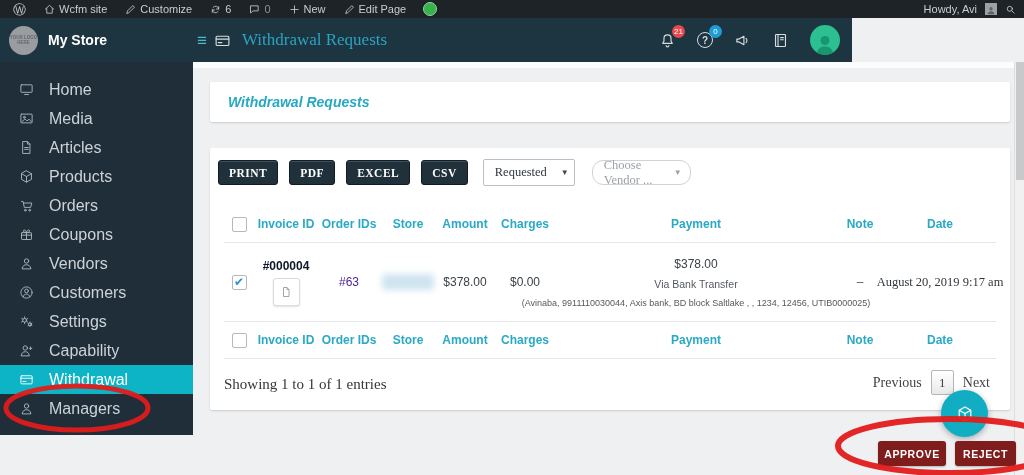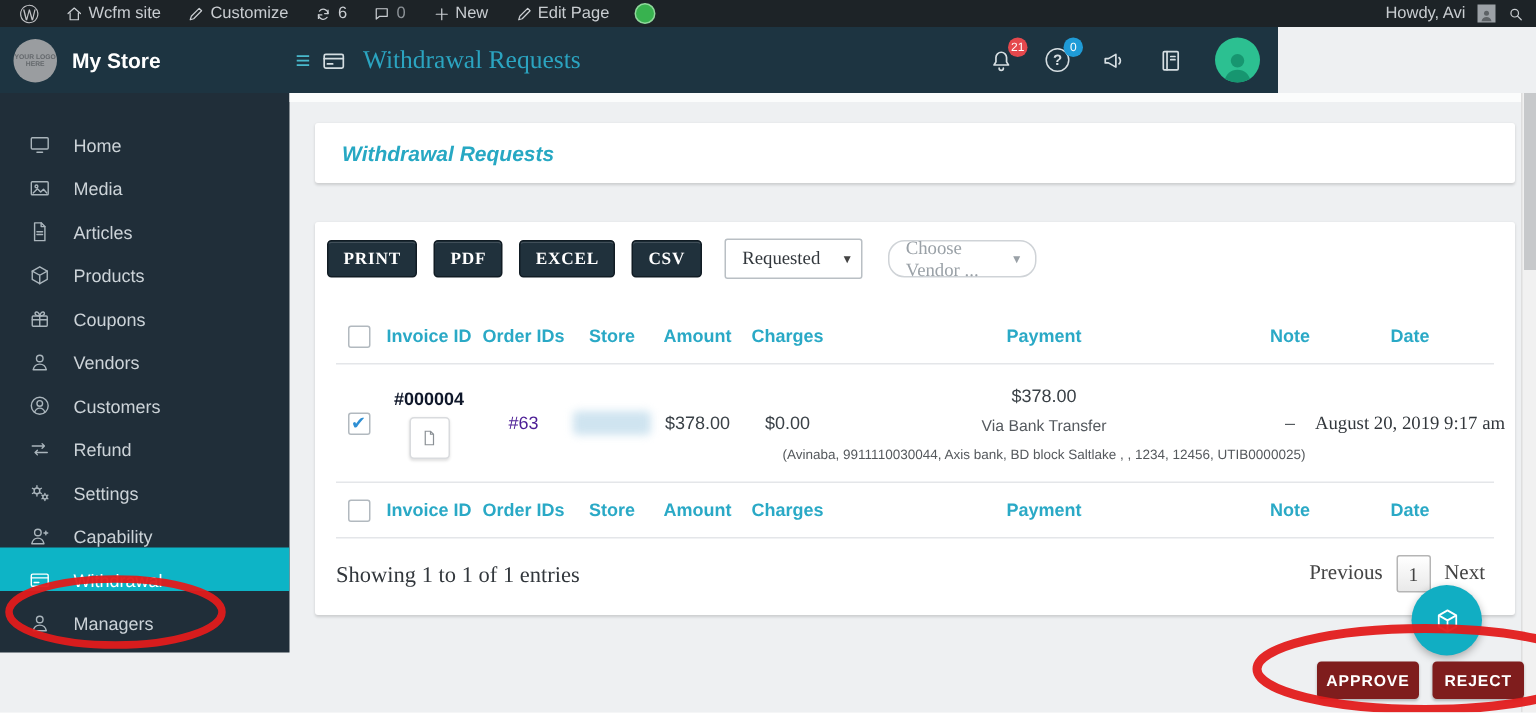--- a/index.html
+++ b/index.html
@@ -33,21 +33,21 @@
   .badge{position:absolute;top:-7px;right:-9px;min-width:13px;height:13px;border-radius:8px;color:#fff;
          font-size:8px;display:flex;align-items:center;justify-content:center;padding:0 2px;box-sizing:border-box;text-align:right;}
   .badge.red{background:#e5484d;}
   .badge.blue{background:#1f9bd7;}
   .qmark{width:16px;height:16px;border:1.6px solid #d6dee2;border-radius:50%;font-size:10px;font-weight:bold;
          display:flex;align-items:center;justify-content:center;box-sizing:border-box;}
   .hdr-avatar{width:30px;height:30px;border-radius:50%;background:#2cc091;overflow:hidden;display:flex;align-items:flex-end;justify-content:center;cursor:pointer;}
   .hdr-avatar svg{width:24px;height:24px;fill:#179670;}
   
   .sidebar{position:absolute;left:0;top:62px;width:193px;height:373px;background:#202e39;overflow:hidden;padding-top:13px;box-sizing:border-box;}
-  .snav-item{display:flex;align-items:flex-end;height:29px;padding-left:19px;color:#ccd3d8;font-size:12px;cursor:pointer;}
+  .snav-item{display:flex;align-items:center;height:29px;padding-left:19px;color:#ccd3d8;font-size:16px;cursor:pointer;}
   .snav-item.active{background:#0db4c6;color:#fff;}
   .sic{width:15px;height:15px;margin-right:15px;color:#aab5bc;flex:none;}
   .snav-item.active .sic{color:#fff;}
   .sic svg{width:15px;height:15px;fill:none;stroke:currentColor;stroke-width:1.5;stroke-linecap:round;stroke-linejoin:round;display:block;}
   
   .content-strip{position:absolute;left:193px;top:62px;width:821px;height:6px;background:#fbfcfc;}
   .card{position:absolute;background:#fff;border-radius:2px;box-shadow:0 1px 2px rgba(0,0,0,.15);}
   .card.head{left:210px;top:82px;width:800px;height:40px;}
   .card-heading{line-height:40px;padding-left:18px;font-size:14px;font-weight:bold;font-style:italic;color:#27a8c3;}
   .card.main{left:210px;top:148px;width:800px;height:262px;}
@@ -262,20 +262,30 @@
           <svg viewBox="0 0 24 24">
             <path d="M12 3l8 4.5v9L12 21l-8-4.5v-9z"></path>
             <path d="M4 7.5l8 4.5 8-4.5M12 12v9"></path>
           </svg>
         </span>
       <span>Products</span>
     </div>
     <div class="snav-item">
       <span class="sic">
           <svg viewBox="0 0 24 24">
+            <circle cx="10" cy="19.5" r="1.4"></circle>
+            <circle cx="17" cy="19.5" r="1.4"></circle>
+            <path d="M4 5.5h2.5l2 9.5h10l2-7H7.5"></path>
+          </svg>
+        </span>
+      <span>Orders</span>
+    </div>
+    <div class="snav-item">
+      <span class="sic">
+          <svg viewBox="0 0 24 24">
             <rect x="4" y="9" width="16" height="11" rx="1"></rect>
             <path d="M12 9v11M4 13h16"></path>
             <path d="M12 9C9.5 9 7 8 7 6.2 7 4.6 9 4.3 10.2 5.4 11.4 6.4 12 9 12 9zm0 0c2.5 0 5-1 5-2.8 0-1.6-2-1.9-3.2-.8C12.6 6.4 12 9 12 9z"></path>
           </svg>
         </span>
       <span>Coupons</span>
     </div>
     <div class="snav-item">
       <span class="sic">
           <svg viewBox="0 0 24 24">
@@ -287,28 +297,20 @@
     </div>
     <div class="snav-item">
       <span class="sic">
           <svg viewBox="0 0 24 24">
             <circle cx="12" cy="12" r="9"></circle>
             <circle cx="12" cy="9.5" r="3"></circle>
             <path d="M6.5 19c1-3 3-4.5 5.5-4.5s4.5 1.5 5.5 4.5"></path>
           </svg>
         </span>
       <span>Customers</span>
-    </div>
-    <div class="snav-item">
-      <span class="sic">
-          <svg viewBox="0 0 24 24">
-            <path d="M4 8.5h13l-2.5-2.5M17 8.5l-2.5 2.5M20 15.5H7l2.5-2.5M7 15.5l2.5 2.5"></path>
-          </svg>
-        </span>
-      <span>Refund</span>
     </div>
     <div class="snav-item">
       <span class="sic">
           <svg viewBox="0 0 24 24">
             <circle cx="9" cy="10" r="3"></circle>
             <path d="M9 4.5V6.5M9 13.5v2M4.2 7.2l1.7 1M12.1 11.8l1.7 1M4.2 12.8l1.7-1M12.1 8.2l1.7-1"></path>
             <circle cx="17.5" cy="16.5" r="2.2"></circle>
             <path d="M17.5 12.8v1.4M17.5 18.8v1.4M14.3 14.6l1.2.7M19.5 17.7l1.2.7M14.3 18.4l1.2-.7M19.5 15.3l1.2-.7"></path>
           </svg>
         </span>

